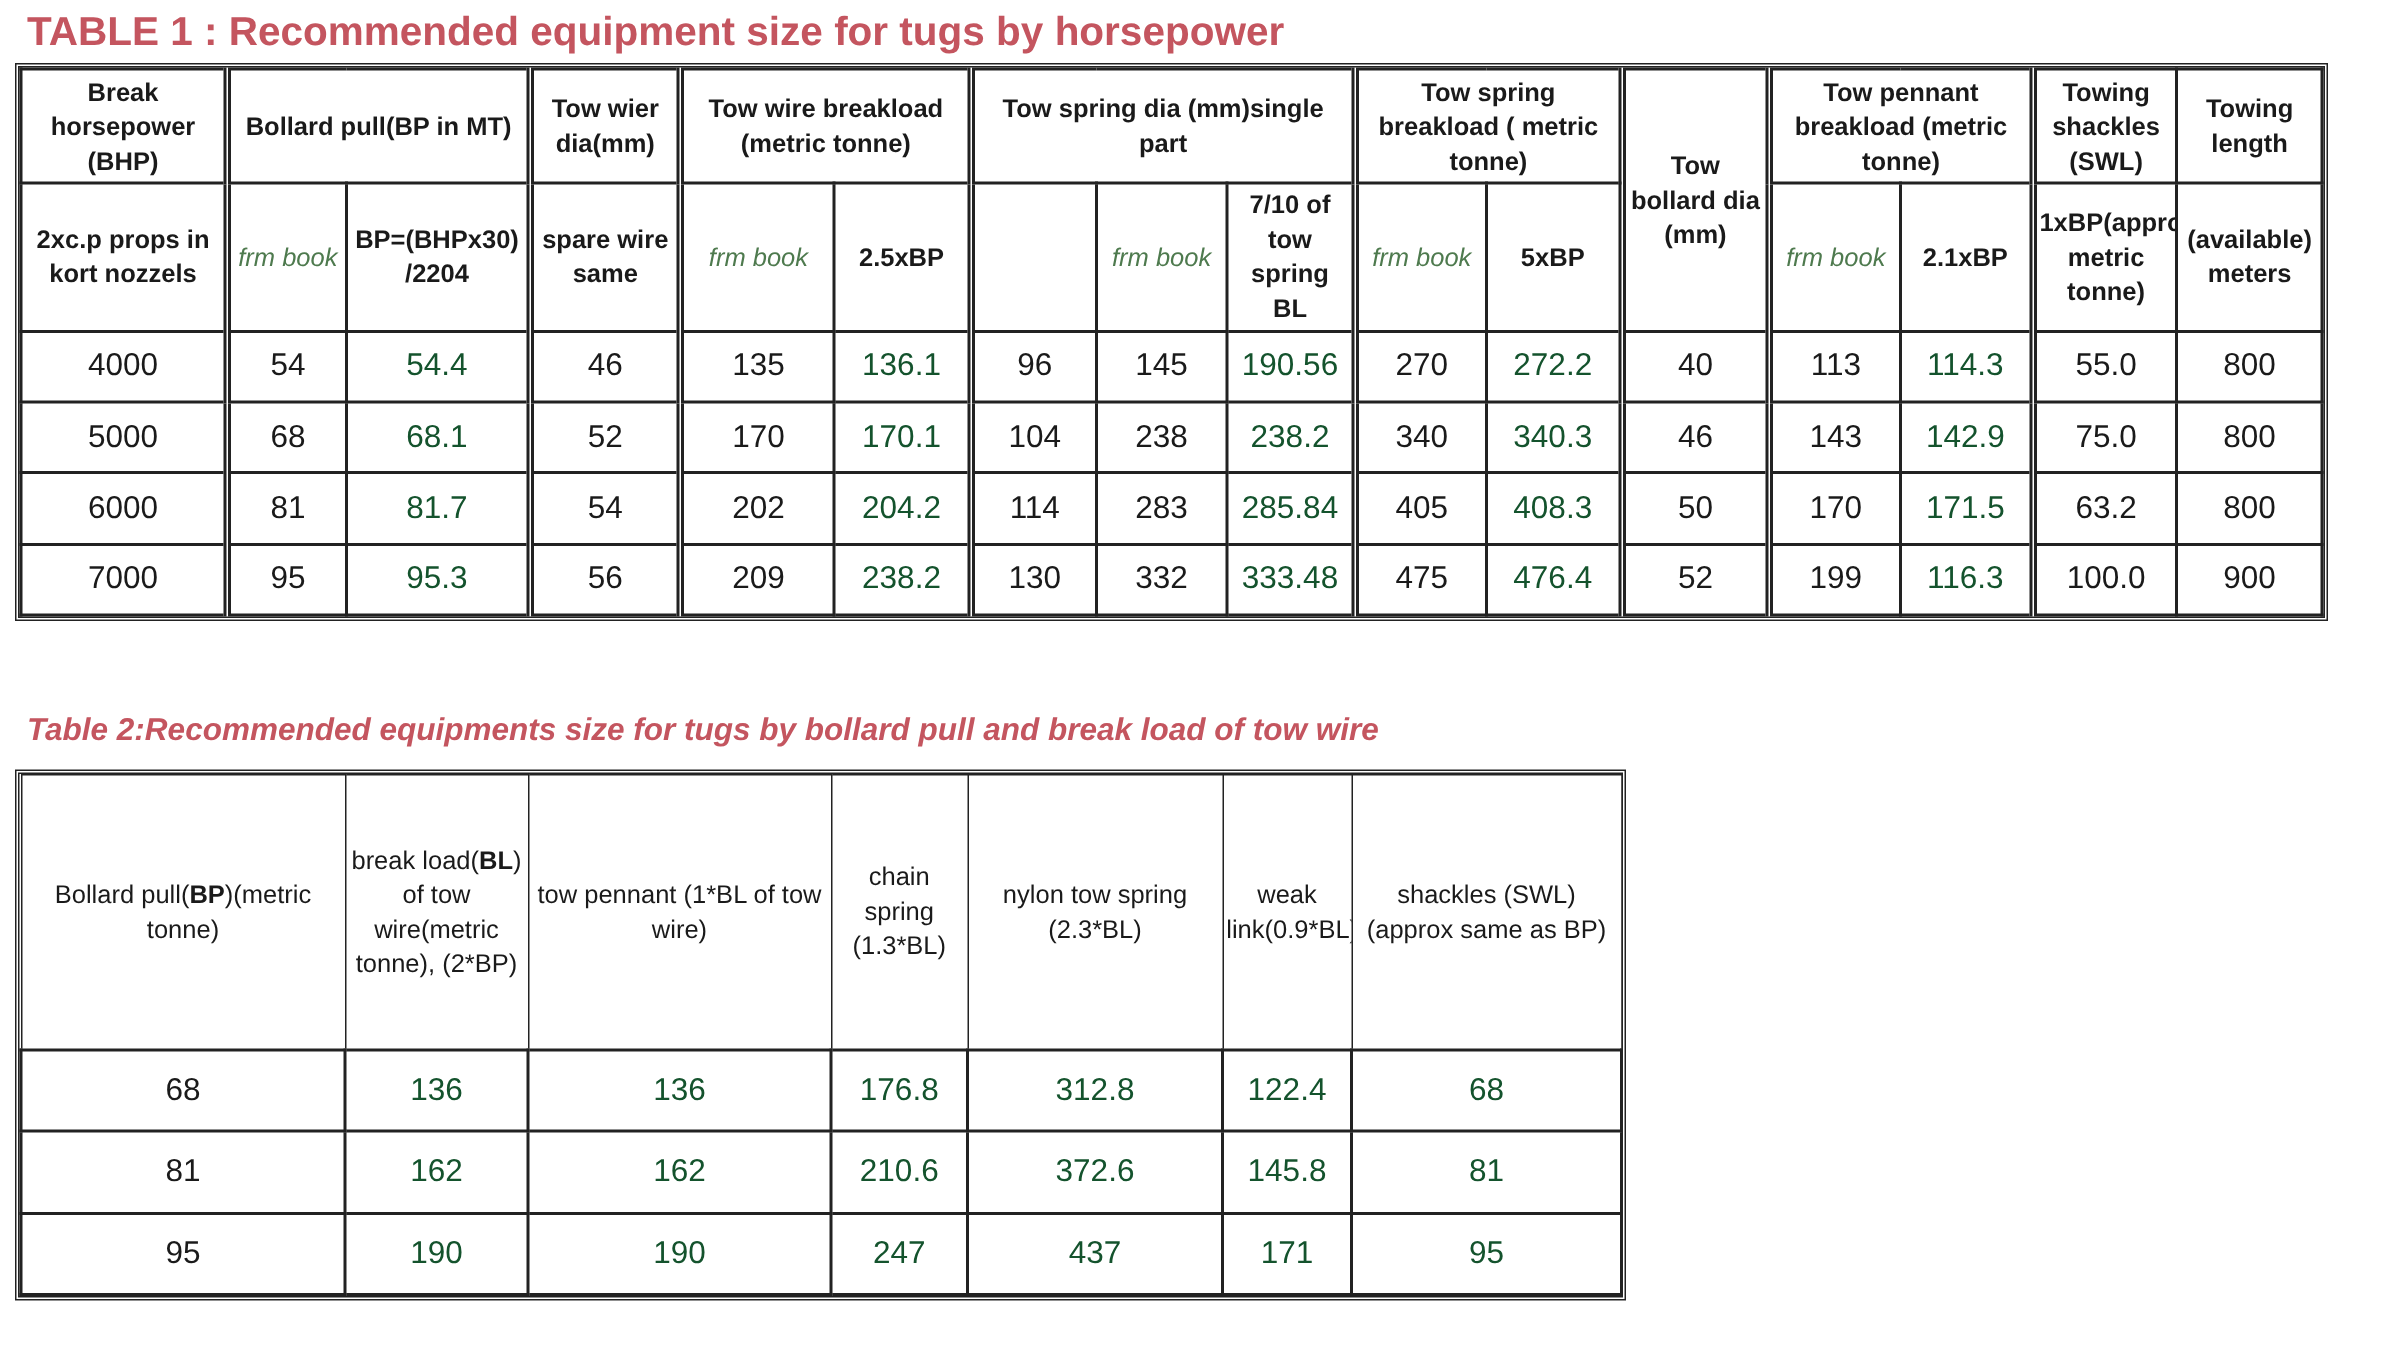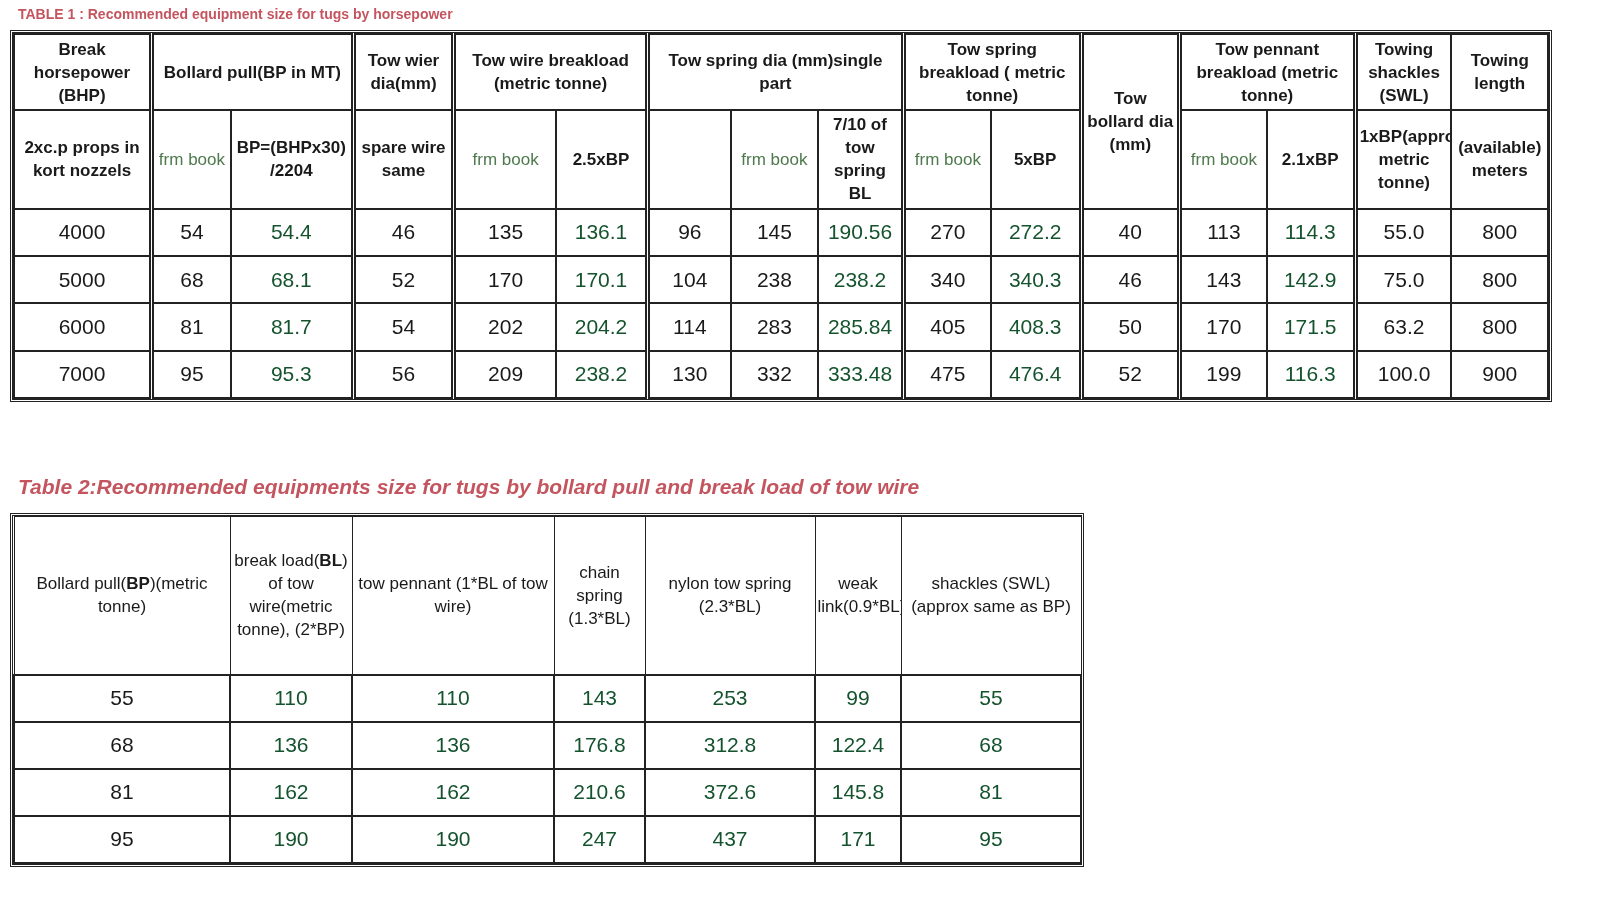--- a/index.html
+++ b/index.html
@@ -1,31 +1,31 @@
 <!DOCTYPE html>
 <html><head>
 <meta charset="utf-8">
 <style>
   html, body { margin: 0; padding: 0; background: #ffffff; }
   body { width: 1600px; height: 898px; position: relative; overflow: hidden; font-family: "Liberation Sans", sans-serif; color: #1a1a1a; }
-  .title { position: absolute; font-family: "Liberation Sans", sans-serif; font-weight: bold; color: #c4555f; font-size: 14px; letter-spacing: 0px; white-space: nowrap; }
+  .title { position: absolute; font-family: "Liberation Sans", sans-serif; font-weight: bold; color: #c4555f; font-size: 27px; letter-spacing: 0px; white-space: nowrap; }
   #t1-title { left: 18px; top: 6px; }
   #t2-title { left: 18px; top: 475px; font-size: 21px; font-style: italic; }
 
   .frame { position: absolute; border: 3px double #222; box-sizing: border-box; background: #fff; }
-  #t1-frame { left: 10px; top: 30px; width: 1542px; height: 372px; }
+  #t1-frame { left: 10px; top: 42px; width: 1542px; height: 372px; }
   #t2-frame { left: 10px; top: 513px; width: 1074px; height: 354px; }
 
   table { border-collapse: collapse; table-layout: fixed; width: 100%; height: 100%; }
   td, th { border: 2px solid #222; text-align: center; vertical-align: middle; padding: 0 2px; overflow: hidden; }
   #t1 th, #t1 td { font-size: 17px; }
   #t1 th { font-weight: bold; line-height: 23px; }
   #t1 td.val { font-size: 21px; font-weight: normal; }
   #t1 .grp-l { border-left: 5px double #222; }
-  .green { color: #4e7a4e; font-weight: normal !important; }
+  .green { color: #4e7a4e; font-weight: normal !important; font-style: italic; }
   .red { color: #14532d; }
   .black { color: #1a1a1a; }
 
   #t2 th { font-weight: normal; font-size: 17px; line-height: 23px; border-width: 1.5px; }
   #t2 td { font-size: 21px; border-width: 2px; }
   #t2 th b { font-weight: bold; }
 </style>
 </head>
 <body>
 
@@ -175,29 +175,20 @@
         <tr style="height:158px">
       <th><span>Bollard pull(</span><b>BP</b><span>)(metric tonne)</span></th>
       <th><span>break load(</span><b>BL</b><span>) of tow wire(metric tonne), (2*BP)</span></th>
       <th>tow pennant (1*BL of tow wire)</th>
       <th>chain spring (1.3*BL)</th>
       <th>nylon tow spring (2.3*BL)</th>
       <th>weak link(0.9*BL)</th>
       <th>shackles (SWL) (approx same as BP)</th>
     </tr>
     <tr style="height:47px">
-      <td class="black">55</td>
-      <td class="red">110</td>
-      <td class="red">110</td>
-      <td class="red">143</td>
-      <td class="red">253</td>
-      <td class="red">99</td>
-      <td class="red">55</td>
-    </tr>
-    <tr style="height:47px">
       <td class="black">68</td>
       <td class="red">136</td>
       <td class="red">136</td>
       <td class="red">176.8</td>
       <td class="red">312.8</td>
       <td class="red">122.4</td>
       <td class="red">68</td>
     </tr>
     <tr style="height:47px">
       <td class="black">81</td>

